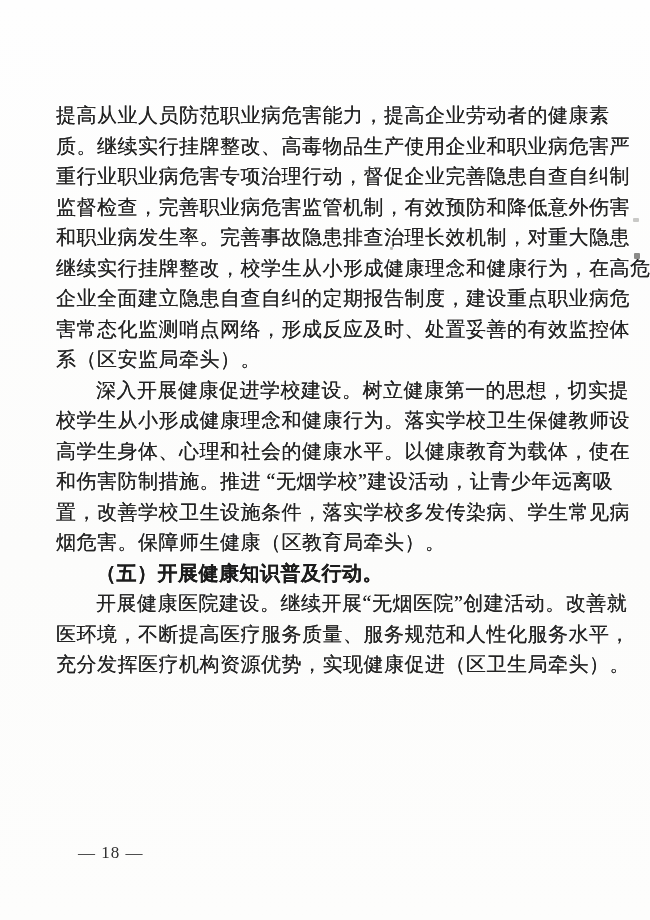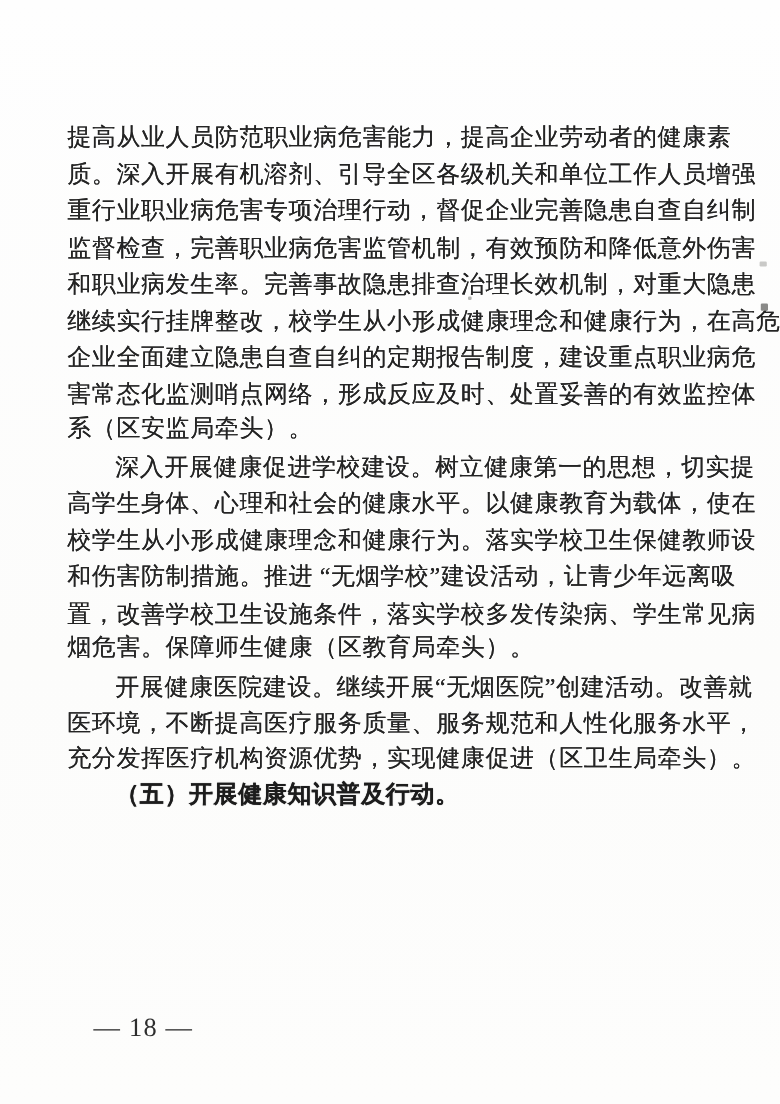--- a/index.html
+++ b/index.html
@@ -36,36 +36,35 @@
     letter-spacing: 0.5px;
     text-align: justify;
     text-align-last: justify;
     white-space: nowrap;
     color: #242424;
     text-shadow: 0 0 0.4px #3a3a3a;
   }
   .line.last {
     text-align: right;
     text-align-last: left;
-    font-family: Liberation Mono, monospace;
   }
   .line.ind {
     padding-left: 40px;
     width: 468px;
   }
   .line.bold {
     font-weight: 700;
     color: #1c1c1c;
     text-shadow: 0 0 0.6px #222;
   }
   .footer {
     position: absolute;
     left: 78px;
     top: 843px;
-    font-size: 22px;
+    font-size: 17px;
     letter-spacing: 1px;
     color: #2e2e2e;
     white-space: pre;
   }
   
   .speck {
     position: absolute;
     border-radius: 1px;
   }
   .speck.s1 { left: 633px; top: 218px; width: 6px; height: 4px; background: #c9c9c7; }
@@ -75,50 +74,50 @@
 </style>
 </head>
 <body>
 
 <div class="page">
 
   <div class="textblock">
 
     <div>
       <div class="line">提高从业人员防范职业病危害能力，提高企业劳动者的健康素</div>
-      <div class="line">质。深入开展有机溶剂、引导全区各级机关和单位工作人员增强</div>
+      <div class="line">质。继续实行挂牌整改、高毒物品生产使用企业和职业病危害严</div>
       <div class="line">重行业职业病危害专项治理行动，督促企业完善隐患自查自纠制</div>
       <div class="line">监督检查，完善职业病危害监管机制，有效预防和降低意外伤害</div>
       <div class="line">和职业病发生率。完善事故隐患排查治理长效机制，对重大隐患</div>
       <div class="line">继续实行挂牌整改，校学生从小形成健康理念和健康行为，在高危</div>
       <div class="line">企业全面建立隐患自查自纠的定期报告制度，建设重点职业病危</div>
       <div class="line">害常态化监测哨点网络，形成反应及时、处置妥善的有效监控体</div>
       <div class="line last">系（区安监局牵头）。</div>
     </div>
 
     <div>
     </div>
 
     <div>
       <div class="line ind">深入开展健康促进学校建设。树立健康第一的思想，切实提</div>
+      <div class="line">校学生从小形成健康理念和健康行为。落实学校卫生保健教师设</div>
       <div class="line">高学生身体、心理和社会的健康水平。以健康教育为载体，使在</div>
-      <div class="line">校学生从小形成健康理念和健康行为。落实学校卫生保健教师设</div>
       <div class="line">和伤害防制措施。推进 “无烟学校”建设活动，让青少年远离吸</div>
       <div class="line">置，改善学校卫生设施条件，落实学校多发传染病、学生常见病</div>
       <div class="line last">烟危害。保障师生健康（区教育局牵头）。</div>
     </div>
 
     <div>
+      <div class="line ind last bold">（五）开展健康知识普及行动。</div>
+    </div>
+
+    <div>
       <div class="line ind">开展健康医院建设。继续开展“无烟医院”创建活动。改善就</div>
       <div class="line">医环境，不断提高医疗服务质量、服务规范和人性化服务水平，</div>
       <div class="line last">充分发挥医疗机构资源优势，实现健康促进（区卫生局牵头）。</div>
-    </div>
-
-    <div>
-      <div class="line ind last bold">（五）开展健康知识普及行动。</div>
     </div>
 
   </div>
 
   <div class="footer">— 18 —</div>
 
   <div class="speck s1"></div>
   <div class="speck s2"></div>
   <div class="speck s3"></div>
   <div class="speck s4"></div>

